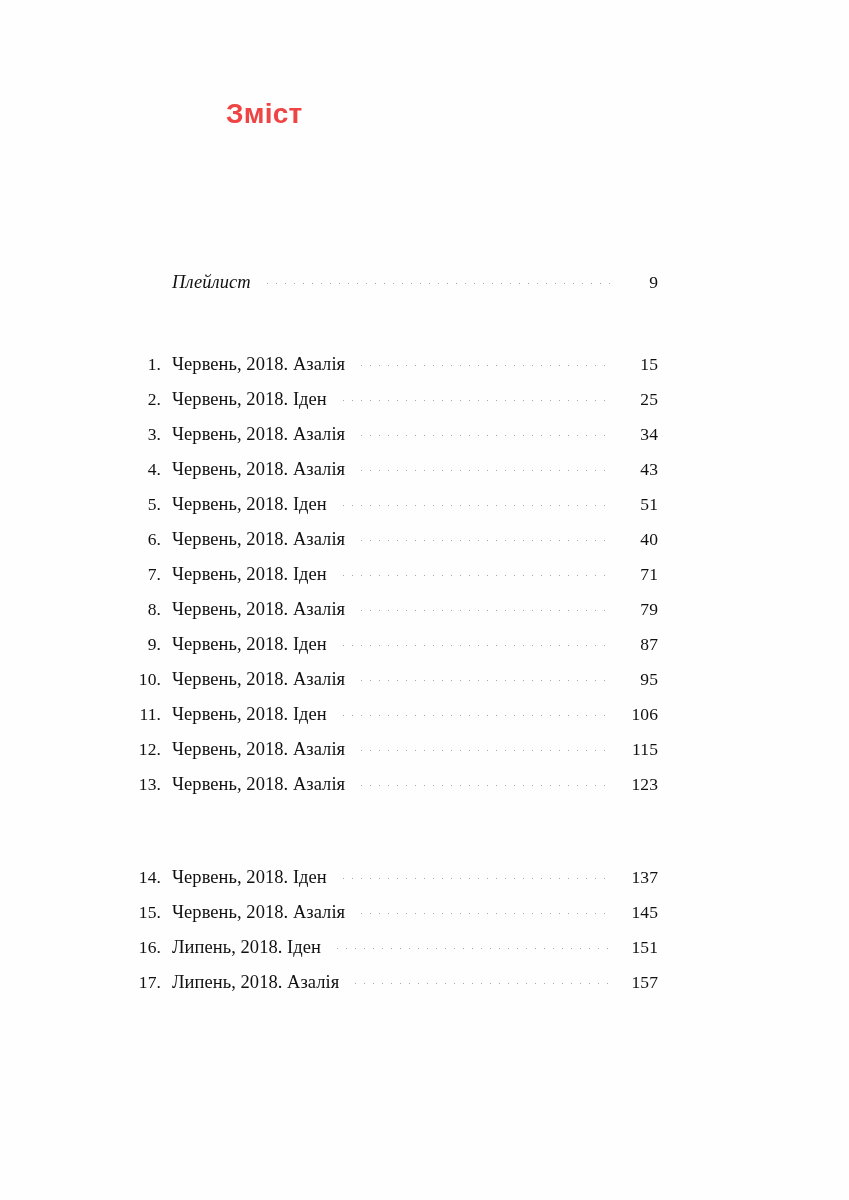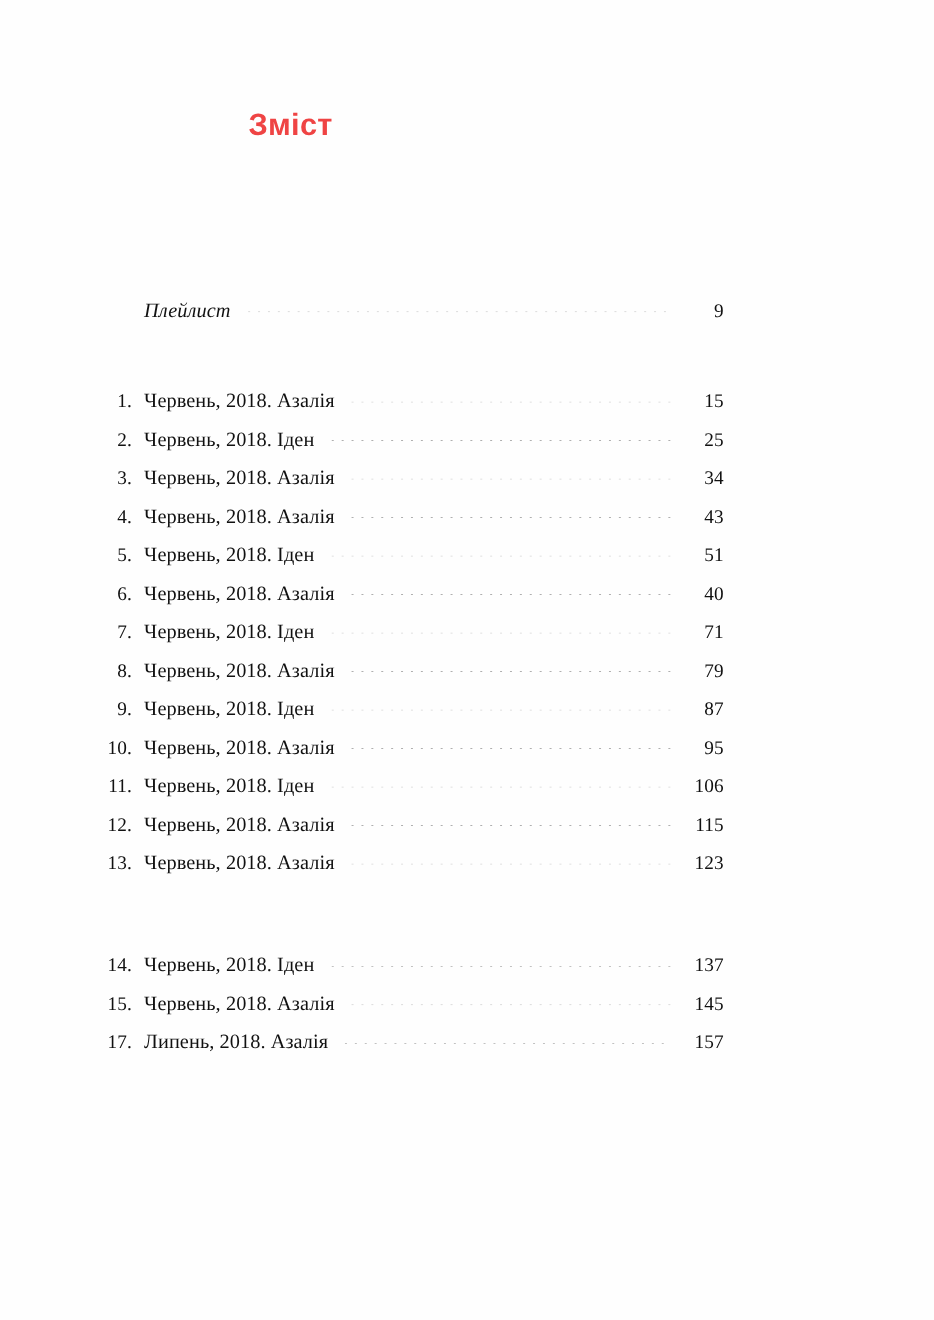--- a/index.html
+++ b/index.html
@@ -43,21 +43,21 @@
     top: 272px;
     width: 849px;
   }
 
   
   .toc-row {
     display: flex;
     align-items: baseline;
     width: 100%;
     box-sizing: border-box;
-    padding-left: 76px;
+    padding-left: 117px;
     padding-right: 191px;
     height: 35px;
   }
 
   .row-num {
     width: 55px;
     flex: 0 0 55px;
     text-align: right;
     padding-right: 11px;
     box-sizing: border-box;
@@ -254,20 +254,26 @@
         <span class="leader"></span>
         <span class="row-page">137</span>
       </div>
       <div class="toc-row">
         <span class="row-num">15.</span>
         <span class="row-title">Червень, 2018. Азалія</span>
         <span class="leader"></span>
         <span class="row-page">145</span>
       </div>
       <div class="toc-row">
+        <span class="row-num">16.</span>
+        <span class="row-title">Липень, 2018. Іден</span>
+        <span class="leader"></span>
+        <span class="row-page">151</span>
+      </div>
+      <div class="toc-row">
         <span class="row-num">17.</span>
         <span class="row-title">Липень, 2018. Азалія</span>
         <span class="leader"></span>
         <span class="row-page">157</span>
       </div>
     </div>
 
   </div>
 </div>
 

